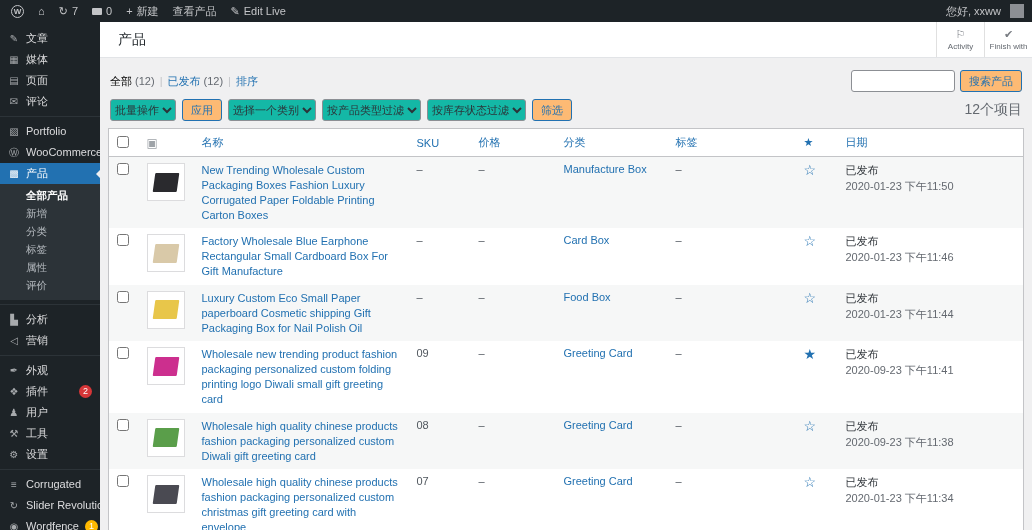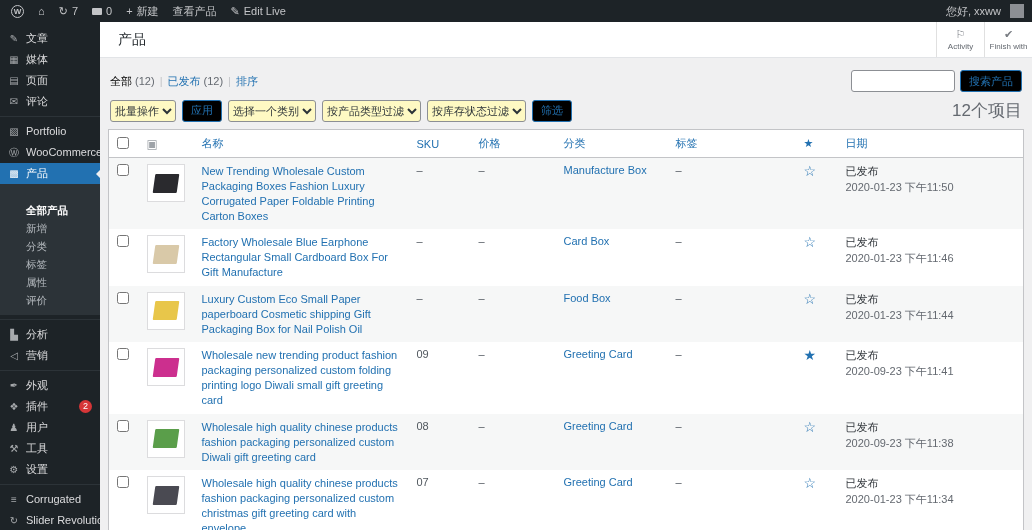--- a/index.html
+++ b/index.html
@@ -19,21 +19,21 @@
   
   .sidebar{position:absolute;top:22px;left:0;width:100px;bottom:0;background:#1d2327;
     z-index:30;padding-top:6px;font-size:11px;overflow:hidden}
   .sb-item{display:flex;align-items:center;gap:6px;padding:4px 8px;color:#dcdcde;
     cursor:pointer;position:relative;line-height:13px;white-space:nowrap}
   .sb-icon{color:#a7aaad;width:12px;flex:0 0 12px;text-align:center;font-size:10px}
   .sb-item.active{background:#2271b1;color:#fff}
   .sb-item.active .sb-icon{color:#fff}
   .sb-item.active::after{content:'';position:absolute;right:0;top:50%;margin-top:-4px;
     border:4px solid transparent;border-right-color:#f0f0f1}
-  .sb-sub{background:#2c3338;padding:18px 0 5px}
+  .sb-sub{background:#2c3338;padding:3px 0 5px}
   .sb-sub-item{padding:2px 8px 2px 26px;color:#b4b9be;font-size:10.5px;cursor:pointer;white-space:nowrap}
   .sb-sub-item.current{color:#fff;font-weight:bold}
   .sb-sep{height:1px;margin:4px 0;background:#2c3338}
   .sb-badge{margin-left:auto;min-width:13px;height:13px;border-radius:7px;color:#fff;
     font-size:9px;display:inline-flex;align-items:center;justify-content:center;padding:0 3px}
 
   
   .main{position:absolute;left:100px;top:22px;right:0;bottom:0;overflow:hidden}
   .page-header{height:36px;background:#fff;display:flex;align-items:center;
     padding-left:18px;position:relative;border-bottom:1px solid #e2e4e7}
@@ -51,28 +51,28 @@
 
   .views-row{margin:12px 2px 0;display:flex;align-items:center}
   .views{font-size:11px;color:#646970;display:flex;align-items:center;gap:5px}
   .views b{color:#000;font-weight:normal;cursor:pointer}
   .views .count{color:#646970}
   .views .sep{color:#c3c4c7}
   .vlink{color:#2271b1;cursor:pointer;text-decoration:none}
   .search-box{margin-left:auto;display:flex;align-items:center;gap:5px}
   .search-box input{width:104px;height:22px;border:1px solid #8c8f94;border-radius:3px;
     padding:0 4px;font-size:11px;background:#fff}
-  .wp-btn{background:#000000;border:1px solid #2271b1;color:#2271b1;border-radius:3px;
+  .wp-btn{background:#fdba74;border:1px solid #2271b1;color:#2271b1;border-radius:3px;
     font-size:11px;padding:2px 8px;cursor:pointer;height:22px;white-space:nowrap;
     font-family:inherit}
 
   .toolbar{margin:7px 2px 0;display:flex;align-items:center;gap:6px}
   .toolbar select{height:22px;border:1px solid #8c8f94;border-radius:3px;font-size:11px;
-    color:#2c3338;background:#fef9c3;max-width:130px;font-family:inherit}
-  .item-count{margin-left:auto;font-size:17px;color:#646970;white-space:nowrap}
+    color:#2c3338;background:#14b8a6;max-width:130px;font-family:inherit}
+  .item-count{margin-left:auto;font-size:14px;color:#646970;white-space:nowrap}
 
   .products-table{width:100%;margin-top:7px;border-collapse:collapse;background:#fff;
     border:1px solid #c3c4c7;table-layout:fixed;font-size:11px}
   .products-table th,.products-table td{padding:6px 8px;text-align:left;vertical-align:top;overflow:hidden}
   .products-table thead th{border-bottom:1px solid #c3c4c7;color:#2271b1;font-weight:normal;
     vertical-align:middle;cursor:pointer}
   th.plain{color:#2c3338;cursor:default}
   .img-col-icon{color:#9ea3a8;font-size:12px}
   tbody tr:nth-child(odd){background:#f6f7f7}
   .product-link{color:#2271b1;text-decoration:none;cursor:pointer;line-height:1.35;display:block}

